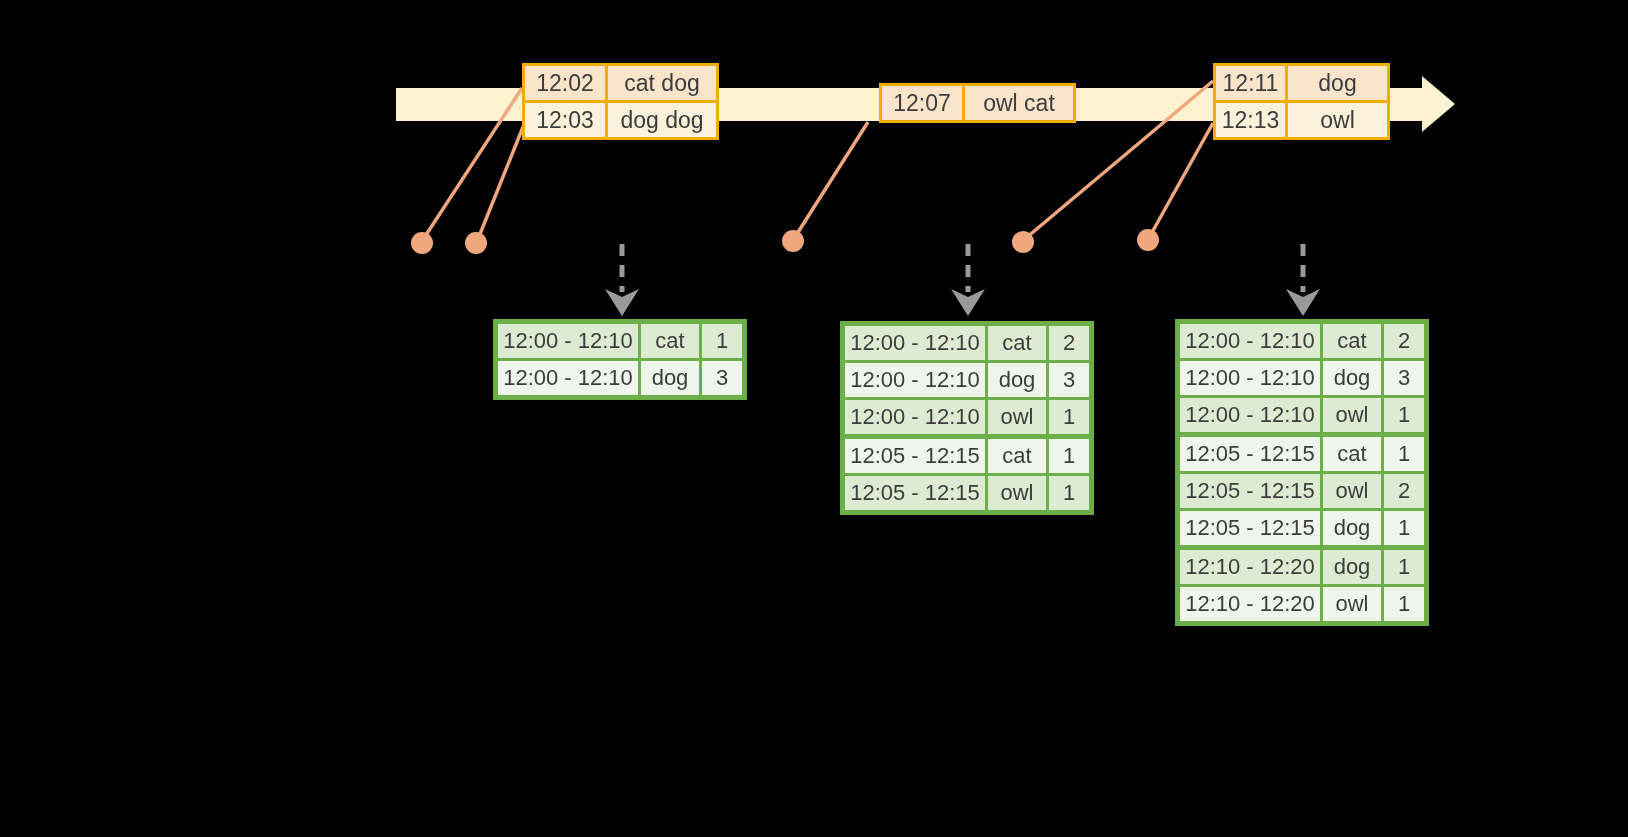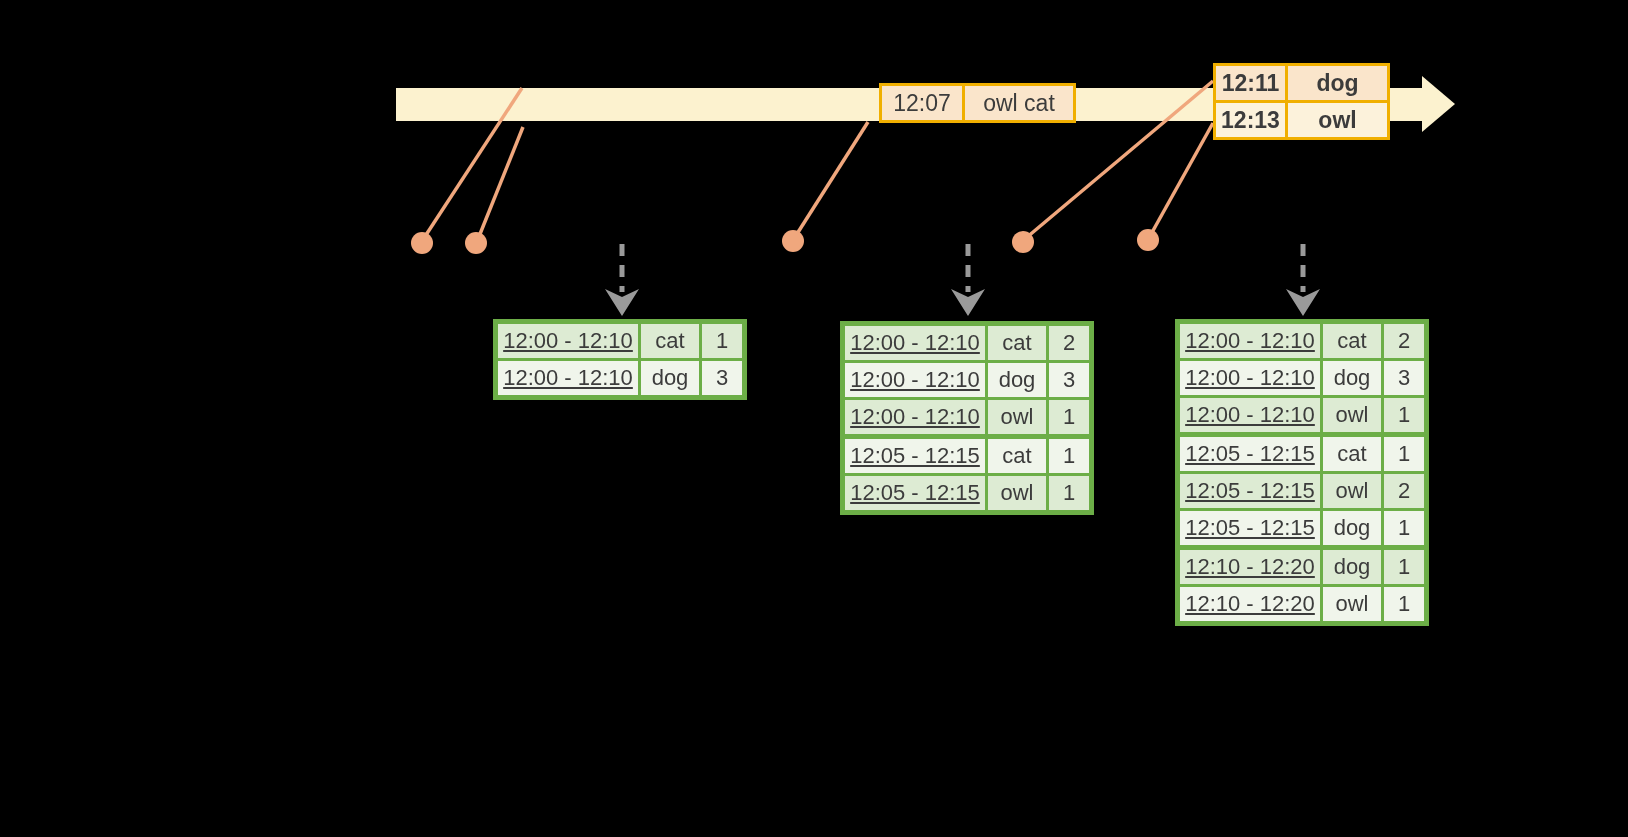--- a/index.html
+++ b/index.html
@@ -19,25 +19,25 @@
   td{padding:0;text-align:center;vertical-align:middle;color:var(--text);overflow:hidden;}
   .e-table td{border:3px solid var(--gold);height:34px;font-size:23px;}
   .e-table tr:nth-child(odd) td{background:var(--peach);}
   .e-table tr:nth-child(even) td{background:var(--cream);}
   .e-time{width:80px;} .e-words{width:108px;}
   .e-time3{width:69px;} .e-words3{width:99px;}
   .g-table{border:5px solid var(--green);}
   .g-table td{border:3px solid var(--green);height:34px;font-size:22px;}
   .g-table tr:nth-child(odd) td{background:var(--greendark);}
   .g-table tr:nth-child(even) td{background:var(--greenlight);}
-  .g-win{width:140px;text-decoration:underline;} .g-word{width:58px;margin-top:32px;} .g-count{width:40px;}
+  .g-win{width:140px;} .g-word{width:58px;margin-top:32px;} .g-count{width:40px;}
   .g-table tr.sep td{border-top-width:5px;}
   #etable1{left:522px;top:63px;}
   #etable2{left:879px;top:83px;}
-  #etable3{left:1213px;top:63px;font-weight:bold;}
+  #etable3{left:1213px;top:63px;}
   #gtable1{left:493px;top:319px;}
   #gtable2{left:840px;top:321px;}
   #gtable3{left:1175px;top:319px;}
 </style>
 </head>
 <body>
 
 <div class="canvas">
 
   <div class="band"></div>
@@ -63,20 +63,32 @@
     <g>
       <line x1="968" y1="244" x2="968" y2="292" stroke="#9A9A9A" stroke-width="5" stroke-dasharray="12 9"></line>
       <polygon points="951,289 968,316 985,289 968,297" fill="#9A9A9A"></polygon>
     </g>
     <g>
       <line x1="1303" y1="244" x2="1303" y2="292" stroke="#9A9A9A" stroke-width="5" stroke-dasharray="12 9"></line>
       <polygon points="1286,289 1303,316 1320,289 1303,297" fill="#9A9A9A"></polygon>
     </g>
   </svg>
 
+  <table id="etable1" class="e-table">
+    <tbody>
+        <tr>
+      <td class="e-time">12:02</td>
+      <td class="e-words">cat dog</td>
+    </tr>
+    <tr>
+      <td class="e-time">12:03</td>
+      <td class="e-words">dog dog</td>
+    </tr>
+  </tbody>
+    </table>
 
   <table id="etable2" class="e-table">
     <tbody>
         <tr>
       <td class="e-time">12:07</td>
       <td class="e-words">owl cat</td>
     </tr>
   </tbody>
     </table>
 

